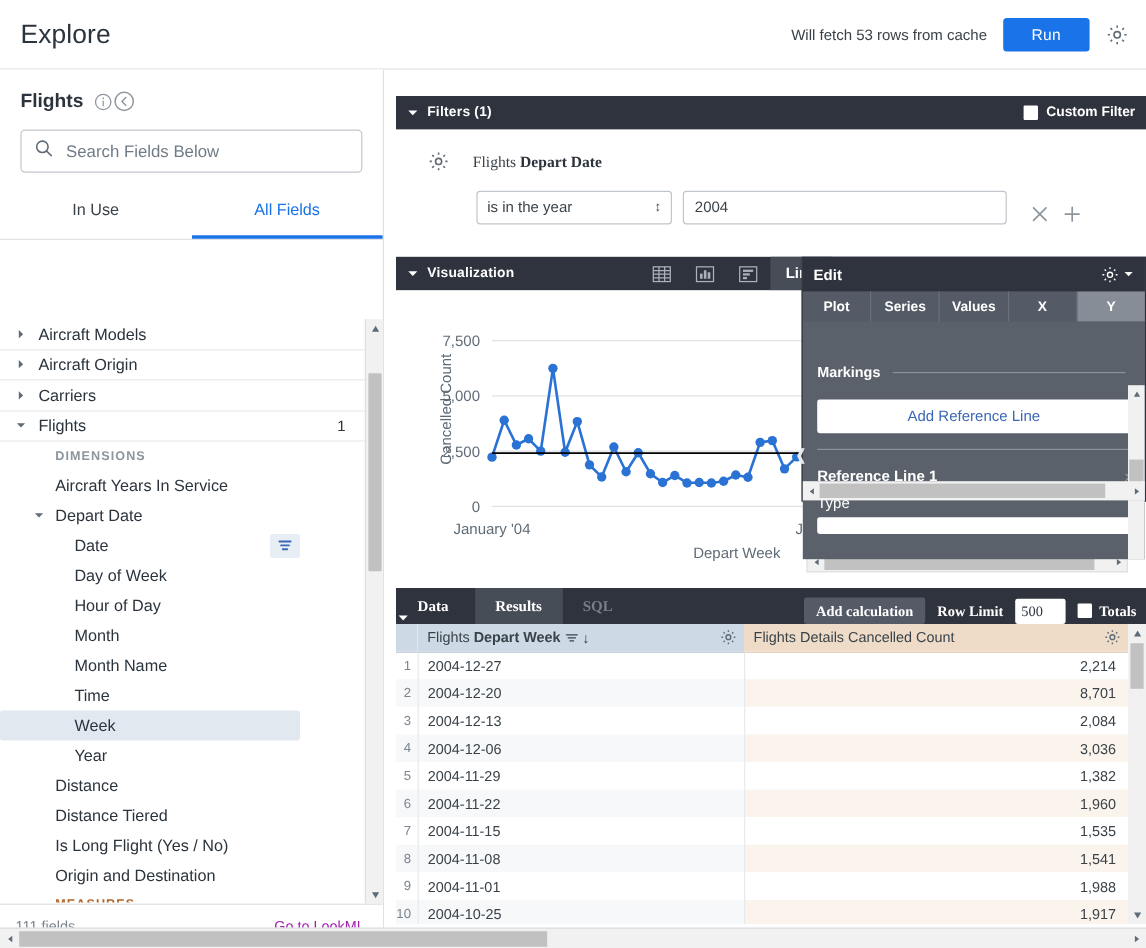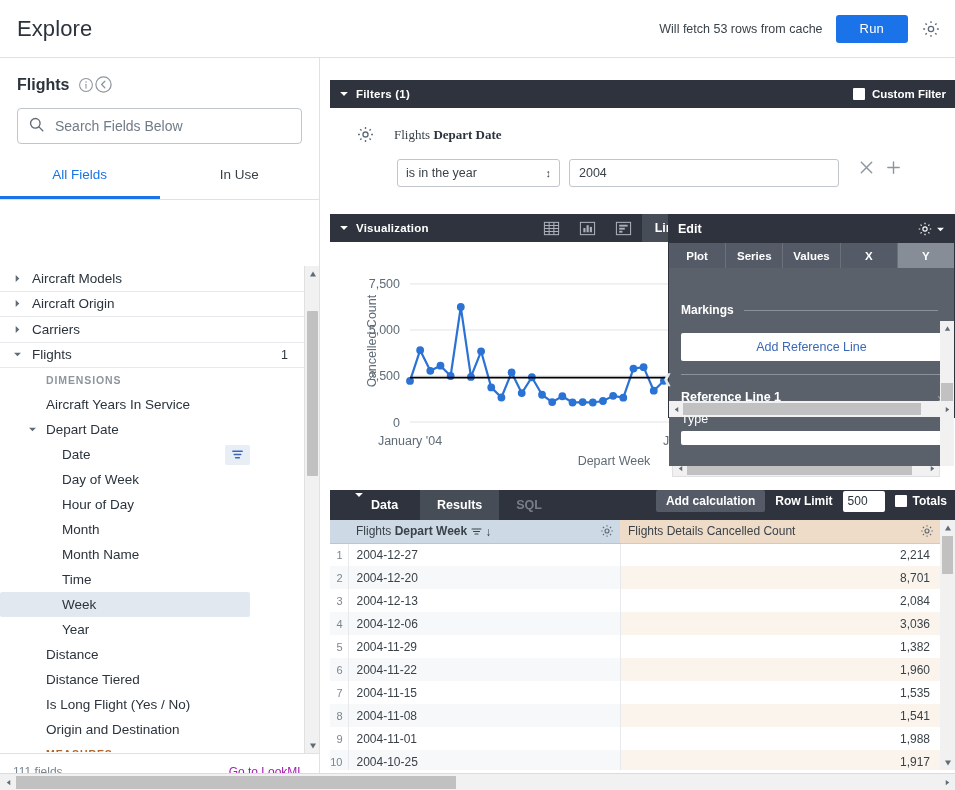--- a/index.html
+++ b/index.html
@@ -117,21 +117,21 @@
   .bar-title { font-size: 11.5px; font-weight: bold; color: #fff; letter-spacing: .2px; }
   .custom-filter { margin-left: auto; display: flex; align-items: center; gap: 7px; cursor: pointer; }
   .cb { width: 12px; height: 12px; background: #fff; border-radius: 1px; display:block; }
   .custom-filter span { font-size: 11.5px; color: #fff; font-weight: bold; }
 
   .filter-body { position: absolute; left: 330px; top: 108px; width: 625px; height: 104px; background: #fff; }
   .filter-field-row { display: flex; align-items: center; padding: 17px 0 0 26px; font-family: Liberation Serif, serif; }
   .filter-gear { width: 19px; height: 19px; display:block; cursor:pointer; }
   .filter-field-name { margin-left: 19px; font-size: 13px; color: #3a4249; }
   .filter-field-name b { font-weight: bold; color: #2b333c; }
-  .filter-ctrl-row { display: flex; align-items: flex-start; padding: 15px 0 0 67px; }
+  .filter-ctrl-row { display: flex; align-items: flex-end; padding: 15px 0 0 67px; }
   .fsel {
     width: 163px; height: 28px; border: 1px solid #c1c6cc; border-radius: 3px;
     display: flex; align-items: center; padding: 0 8px; font-size: 12.5px;
     color: #3a4249; background: #fff; cursor: pointer;
   }
   .fsel .updown { margin-left: auto; font-size: 11px; line-height: 1; }
   .fval {
     margin-left: 9px; width: 270px; height: 28px; border: 1px solid #c1c6cc;
     border-radius: 3px; padding: 0 9px; font-size: 12.5px; color: #3a4249;
     font-family: inherit; outline: none;
@@ -218,21 +218,21 @@
   }
   .edit-hthumb { position: absolute; left: 14px; width: 238px; height: 12px; background: #c1c1c1; }
   .edit-collapse-tab {
     position: absolute; left: -7px; top: 148px; width: 14px; height: 30px;
     color: #e7e9ec; font-size: 13px; display: flex; align-items: center;
   }
 
   
   .data-bar {
     position: absolute; left: 330px; top: 490px; width: 625px; height: 30px;
-    background: #2e333d; display: flex; align-items: flex-start; padding-left: 24px;
+    background: #2e333d; display: flex; align-items: flex-end; padding-left: 1px; font-family: Liberation Serif, serif;
   }
   .data-tab {
     height: 30px; padding: 0 17px; display: flex; align-items: center;
     font-size: 12.5px; font-weight: bold; color: #cfd4da; cursor: pointer;
   }
   .data-tab.first { padding-left: 0; padding-right: 22px; color: #fff; }
   .data-tab.sel { background: #474d57; color: #fff; }
   .data-tab.dim { color: #777e88; }
   .data-right { margin-left: auto; display: flex; align-items: center; padding-right: 8px; gap: 10px; }
   .add-calc {
@@ -332,22 +332,22 @@
       <span>
         <svg viewBox="0 0 20 20" fill="none" stroke="#5f6b76" stroke-width="1.6">
           <circle cx="8.6" cy="8.6" r="5.6"></circle>
             <path d="M12.8 12.8L17.4 17.4" stroke-linecap="round"></path>
         </svg>
       </span>
       <input class="search-input" type="text" placeholder="Search Fields Below" style="">
     </div>
 
     <div class="sb-tabs">
+      <div class="sb-tab">In Use</div>
       <div class="sb-tab active">All Fields</div>
-      <div class="sb-tab">In Use</div>
     </div>
 
     <div class="tree">
 
       <div class="tree-row view">
         <span class="caret">
           <svg viewBox="0 0 10 10">
               <path d="M3 1.2L7 5 3 8.8z" fill="#5f6b76"></path>
             </svg>
         </span>

